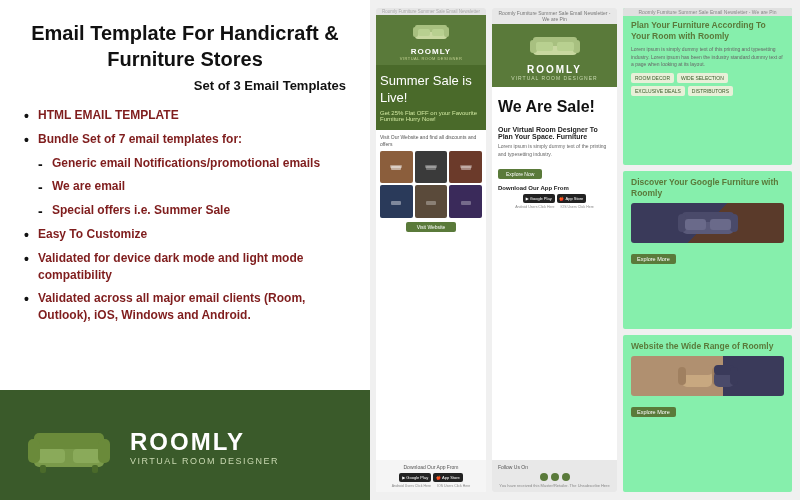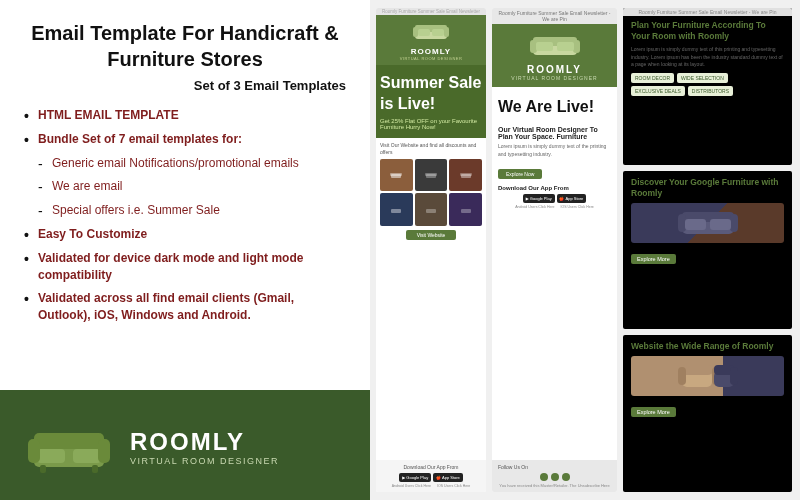--- a/index.html
+++ b/index.html
@@ -59,21 +59,21 @@
     .features-list li::before {
       content: '•';
       position: absolute;
       left: 0;
       color: #111;
       font-size: 14px;
     }
 
     .features-list li.sub-item {
       padding-left: 28px;
-      font-weight: 400;
+      font-weight: 700;
     }
 
     .features-list li.sub-item::before {
       content: '-';
       left: 14px;
     }
 
     .bottom-brand {
       background: #3a5a2a;
       margin: 0 -24px;
@@ -145,22 +145,22 @@
     }
 
     .preview-col-1-hero {
       background: #4a6a2a;
       padding: 8px 4px;
       text-align: left;
     }
 
     .preview-col-1-hero .sale-text {
       color: #fff;
-      font-size: 16px;
-      font-weight: 700;
+      font-size: 13px;
+      font-weight: 400;
       line-height: 1.3;
     }
 
     .preview-col-1-hero .sale-sub {
       color: #d0e8a0;
       font-size: 6px;
       margin-top: 3px;
     }
 
     .preview-col-1-body {
@@ -303,21 +303,21 @@
 
     
     .preview-col-3 {
       flex: 1;
       display: flex;
       flex-direction: column;
       gap: 6px;
     }
 
     .preview-card {
-      background: #000000;
+      background: #86efac;
       border-radius: 2px;
       padding: 6px 8px;
       flex: 1;
       overflow: hidden;
     }
 
     .preview-card-top {
       font-size: 5px;
       color: #888;
       background: #e0e0e0;
@@ -405,21 +405,21 @@
   <p class="subtitle">Set of 3 Email Templates</p>
 
   <ul class="features-list">
     <li>HTML EMAIL TEMPLATE</li>
     <li>Bundle Set of 7 email templates for:</li>
     <li class="sub-item">Generic email Notifications/promotional emails</li>
     <li class="sub-item">We are email</li>
     <li class="sub-item">Special offers i.e. Summer Sale</li>
     <li>Easy To Customize</li>
     <li>Validated for device dark mode and light mode compatibility</li>
-    <li>Validated across all find email clients (Gmail, Outlook), iOS, Windows and Android.</li>
+    <li>Validated across all major email clients (Room, Outlook), iOS, Windows and Android.</li>
   </ul>
 
   <div class="bottom-brand">
     <svg class="sofa-icon" viewBox="0 0 90 60" xmlns="http://www.w3.org/2000/svg">
 
       <rect x="10" y="28" width="70" height="22" rx="5" fill="#7a9a4a"></rect>
 
       <rect x="13" y="32" width="28" height="14" rx="4" fill="#8aaa5a"></rect>
       <rect x="49" y="32" width="28" height="14" rx="4" fill="#8aaa5a"></rect>
 
@@ -517,21 +517,21 @@
         <rect x="3" y="10" width="44" height="13" rx="4" fill="#c8d8a0"></rect>
         <rect x="3" y="5" width="44" height="9" rx="3" fill="#a8c080"></rect>
         <rect x="0" y="8" width="7" height="13" rx="3" fill="#a8c080"></rect>
         <rect x="43" y="8" width="7" height="13" rx="3" fill="#a8c080"></rect>
         <rect x="6" y="10" width="17" height="9" rx="2" fill="#b8d090"></rect>
         <rect x="27" y="10" width="17" height="9" rx="2" fill="#b8d090"></rect>
       </svg>
       <div class="preview-col-2-logo">ROOMLY</div>
       <div class="preview-col-2-logo-sub">VIRTUAL ROOM DESIGNER</div>
     </div>
-    <div class="preview-col-2-hero-text">We Are Live!</div>
+    <div class="preview-col-2-hero-text">We Are Sale!</div>
     <div class="preview-col-2-body">
       <div style="font-size:7px;font-weight:700;color:#222;margin-bottom:3px;">Our Virtual Room Designer To Plan Your Space. Furniture</div>
       <div style="font-size:5px;color:#666;line-height:1.5;margin-bottom:4px;">Lorem ipsum is simply dummy text of the printing and typesetting industry.</div>
       <div style="background:#5a7a3a;color:#fff;font-size:5px;padding:2px 8px;border-radius:2px;display:inline-block;margin-bottom:6px;">Explore Now</div>
       <div style="font-size:6px;font-weight:700;color:#222;margin-bottom:3px;">Download Our App From</div>
       <div class="app-store-row">
         <div class="app-badge">▶ Google Play</div>
         <div class="app-badge">🍎 App Store</div>
       </div>
       <div style="display:flex;gap:6px;justify-content:center;margin-top:1px;">

